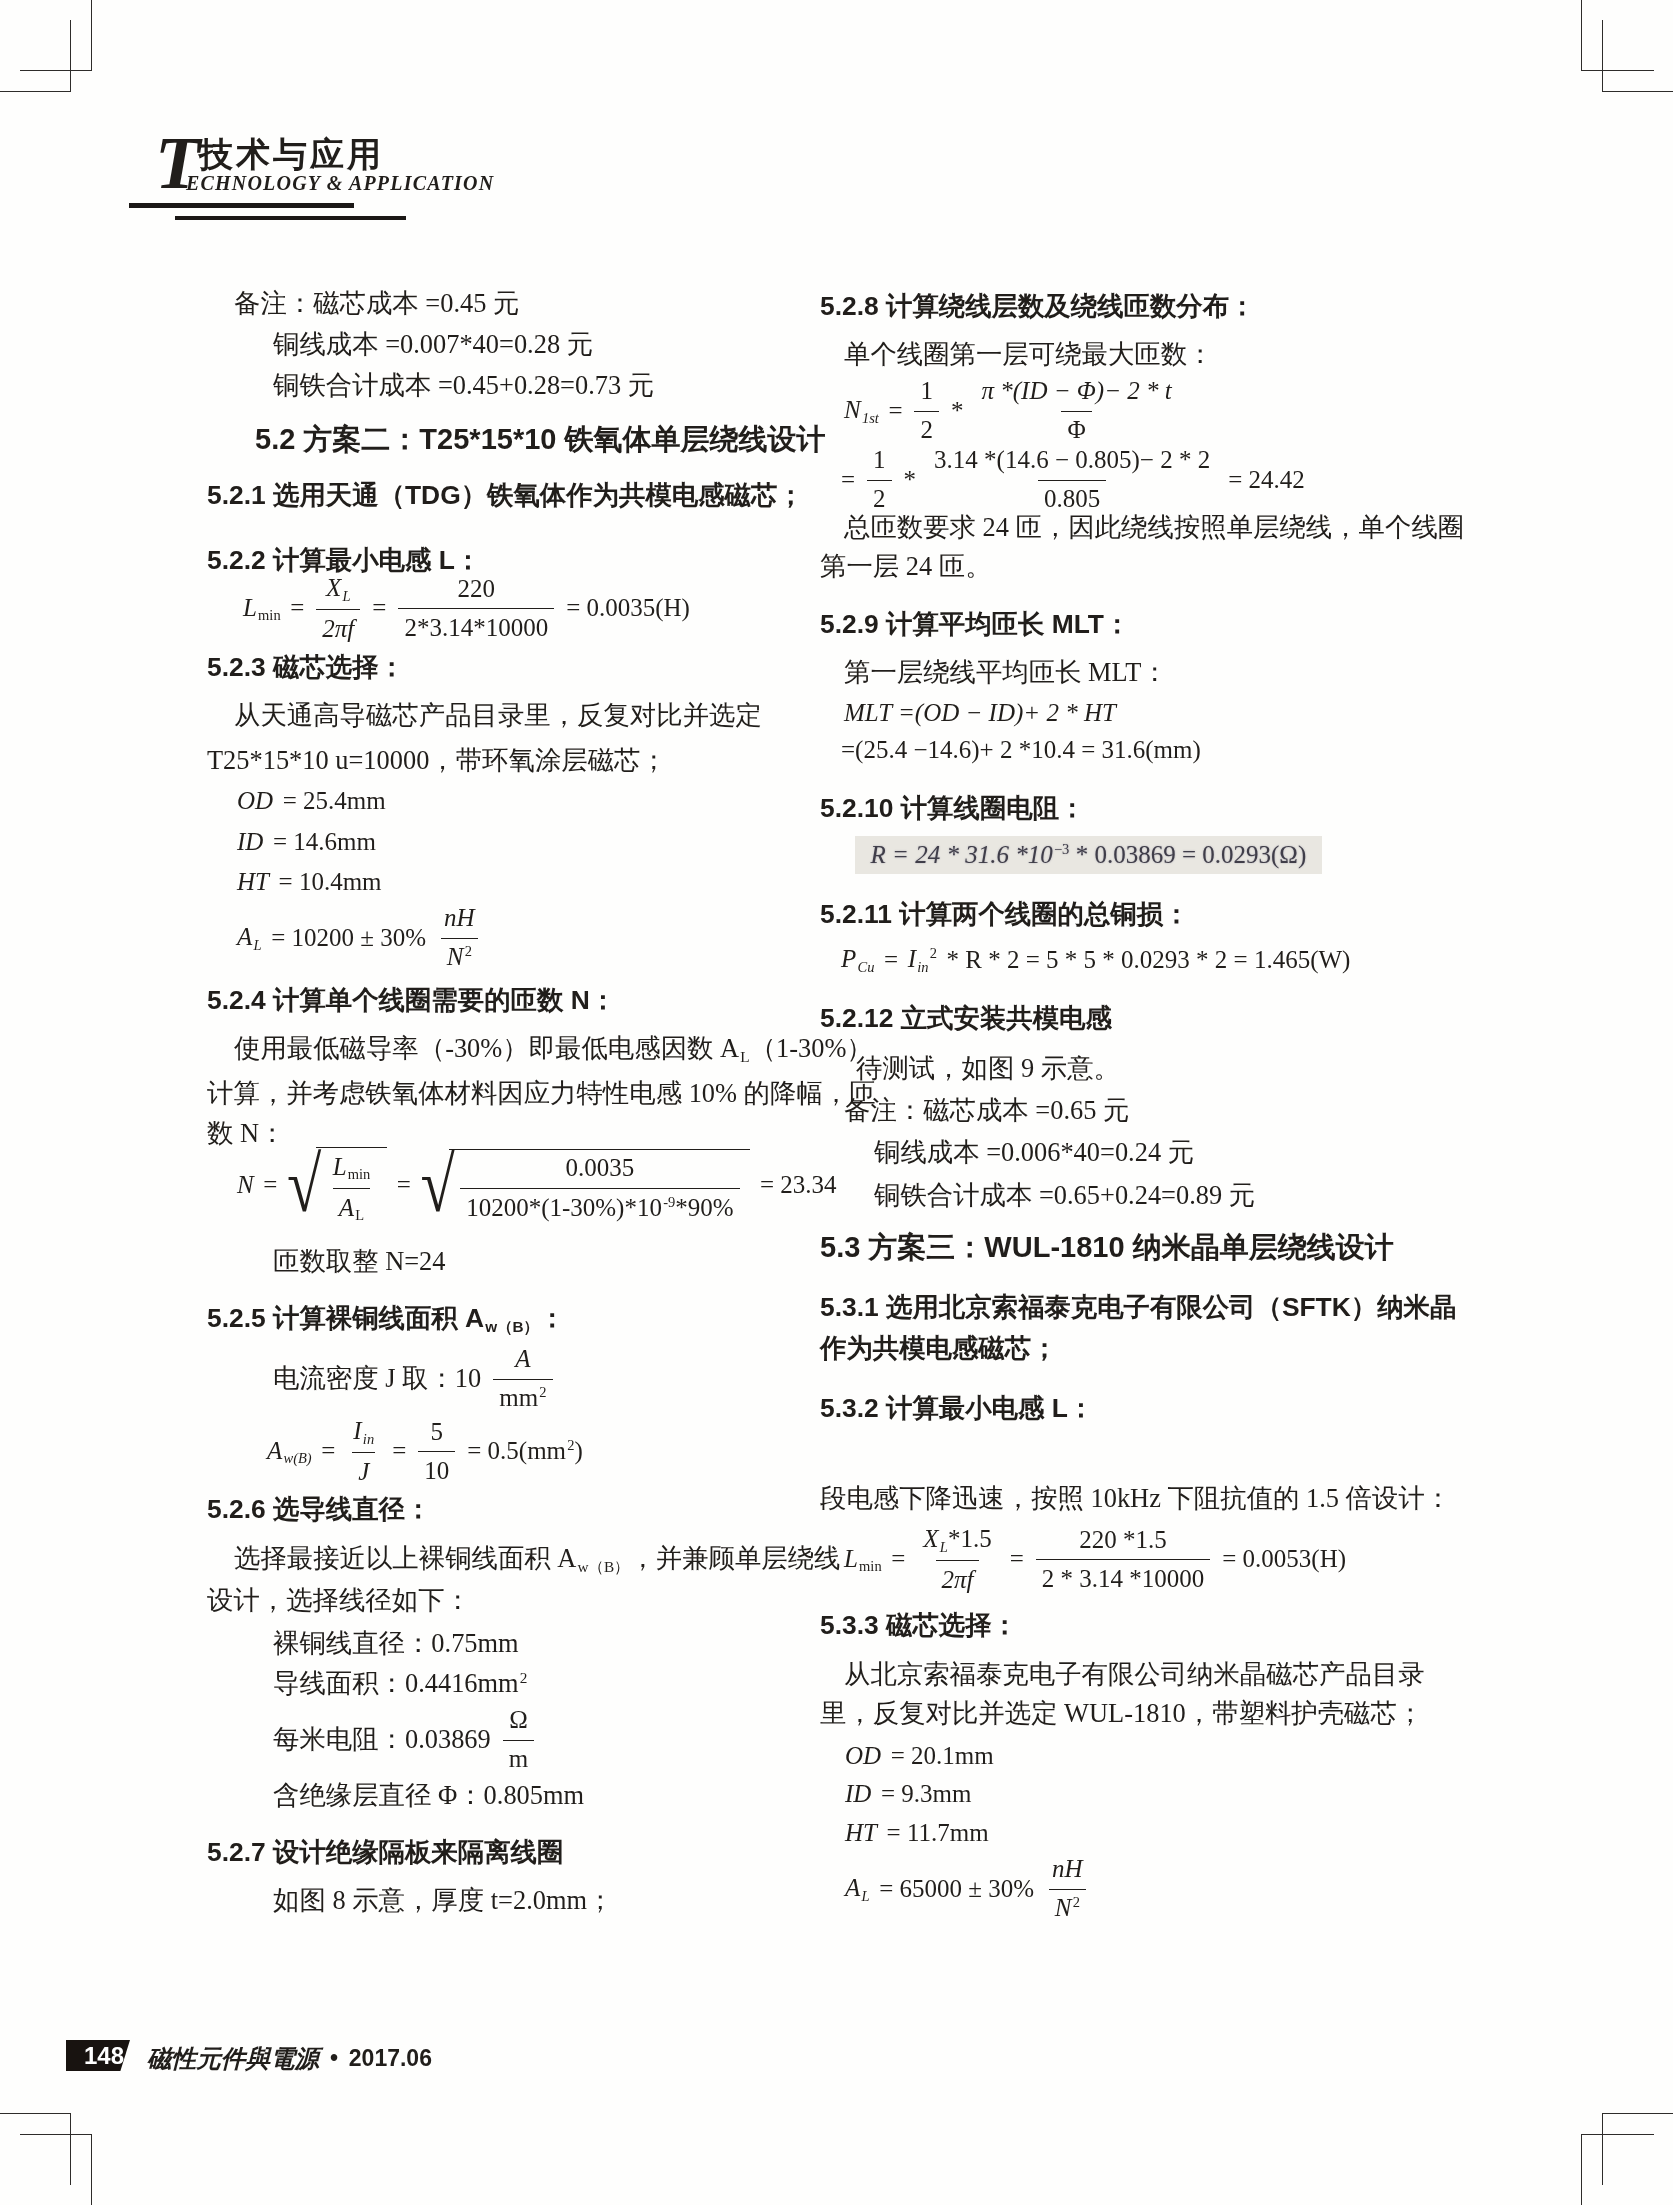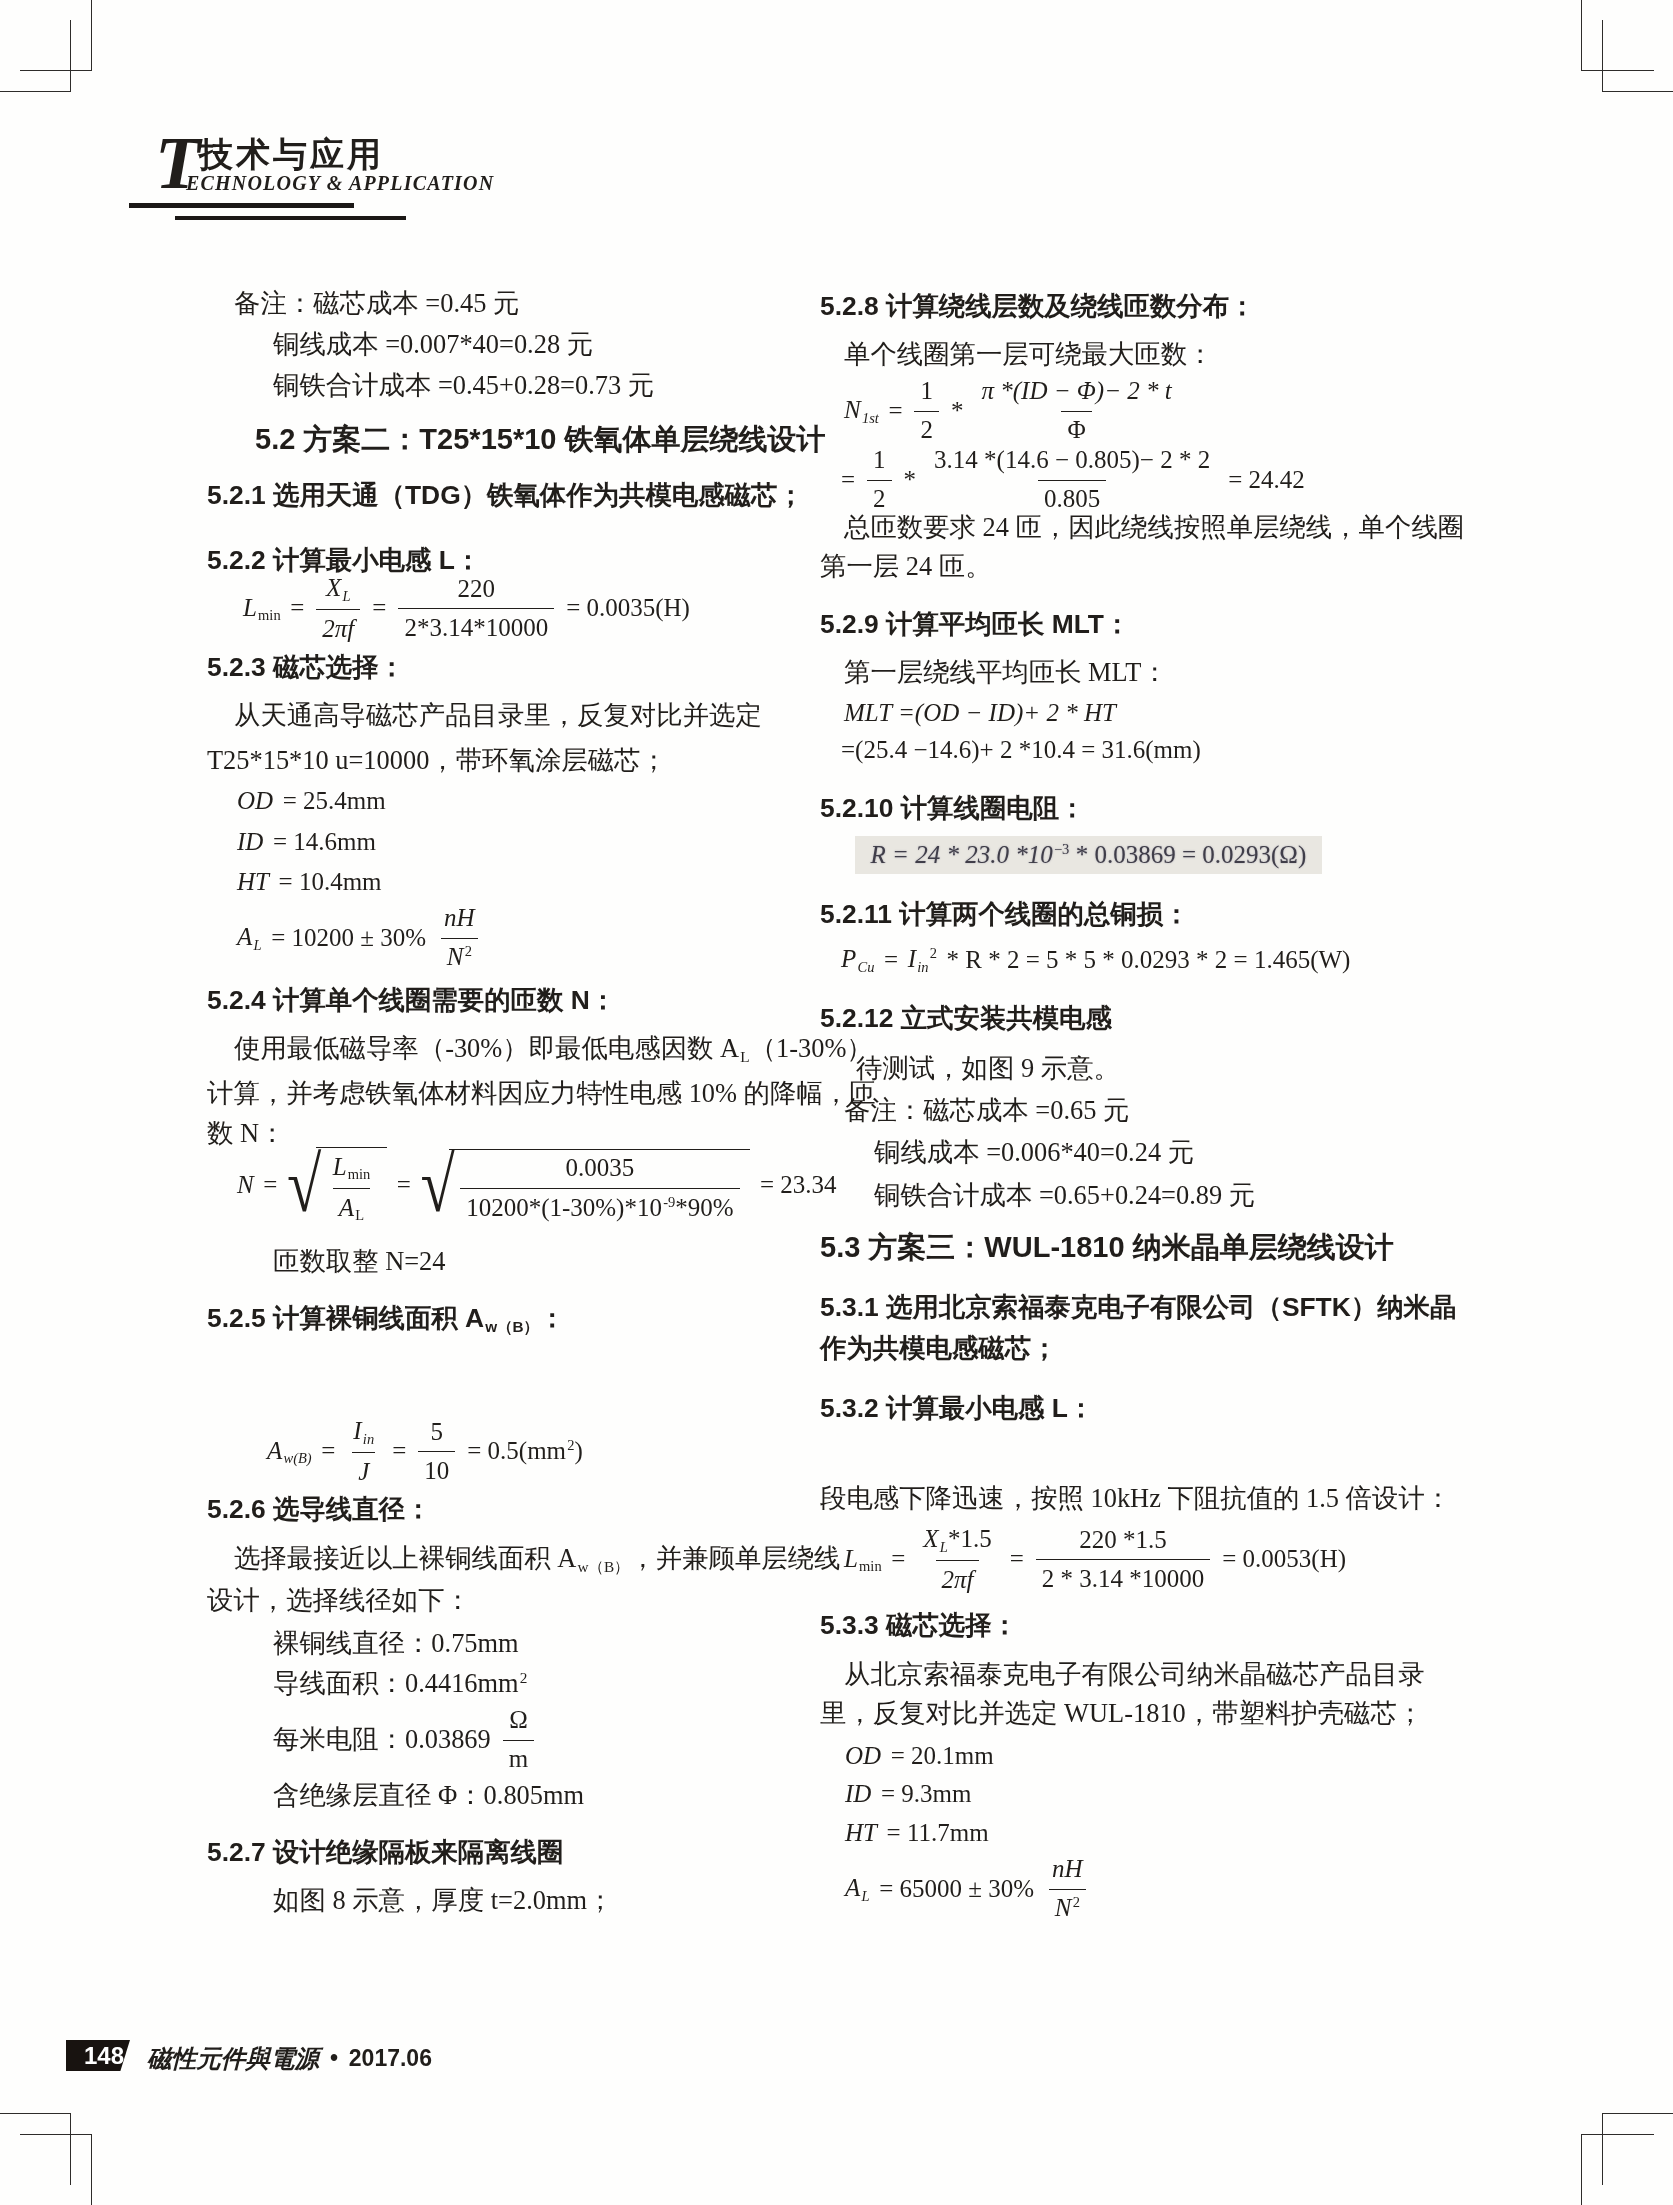--- a/index.html
+++ b/index.html
@@ -140,20 +140,27 @@
     </span>
     <span>= 23.34</span>
   </div>
 
   <div class="abs t" style="left:273px;top:1246px;">匝数取整 N=24</div>
 
   <div class="abs hd" style="left:207px;top:1303px;">
     <span>5.2.5 计算裸铜线面积 A</span><span class="sb">w（B）</span><span>：</span>
   </div>
 
+  <div class="abs eq" style="left:273px;top:1345px;">
+    <span class="t">电流密度 J 取：10</span>
+    <span class="frac">
+      <span class="num var">A</span>
+      <span class="den"><span>mm</span><span class="sp">2</span></span>
+    </span>
+  </div>
 
   <div class="abs eq" style="left:267px;top:1417px;">
     <span><span class="var">A</span><span class="sb var">w(B)</span></span>
     <span>=</span>
     <span class="frac">
       <span class="num"><span class="var">I</span><span class="sb var">in</span></span>
       <span class="den var">J</span>
     </span>
     <span>=</span>
     <span class="frac">
@@ -218,21 +225,21 @@
   <div class="abs t" style="left:844px;top:512px;">总匝数要求 24 匝，因此绕线按照单层绕线，单个线圈</div>
   <div class="abs t" style="left:820px;top:551px;">第一层 24 匝。</div>
 
   <div class="abs hd" style="left:820px;top:609px;">5.2.9 计算平均匝长 MLT：</div>
   <div class="abs t" style="left:844px;top:657px;">第一层绕线平均匝长 MLT：</div>
   <div class="abs eq var" style="left:844px;top:699px;">MLT =(OD − ID)+ 2 * HT</div>
   <div class="abs eq" style="left:841px;top:736px;">=(25.4 −14.6)+ 2 *10.4 = 31.6(mm)</div>
 
   <div class="abs hd" style="left:820px;top:793px;">5.2.10 计算线圈电阻：</div>
   <div class="abs eq gray-eq" style="left:855px;top:836px;gap:0;">
-    <span><span class="var">R = 24 * 23.0 *10</span><span class="sp">−3</span><span> * 0.03869 = 0.0293(Ω)</span></span>
+    <span><span class="var">R = 24 * 31.6 *10</span><span class="sp">−3</span><span> * 0.03869 = 0.0293(Ω)</span></span>
   </div>
 
   <div class="abs hd" style="left:820px;top:899px;">5.2.11 计算两个线圈的总铜损：</div>
   <div class="abs eq" style="left:841px;top:945px;">
     <span><span class="var">P</span><span class="sb var">Cu</span></span>
     <span>=</span>
     <span><span class="var">I</span><span class="sb var">in</span><span class="sp">2</span></span>
     <span>* R * 2 = 5 * 5 * 0.0293 * 2 = 1.465(W)</span>
   </div>
 

